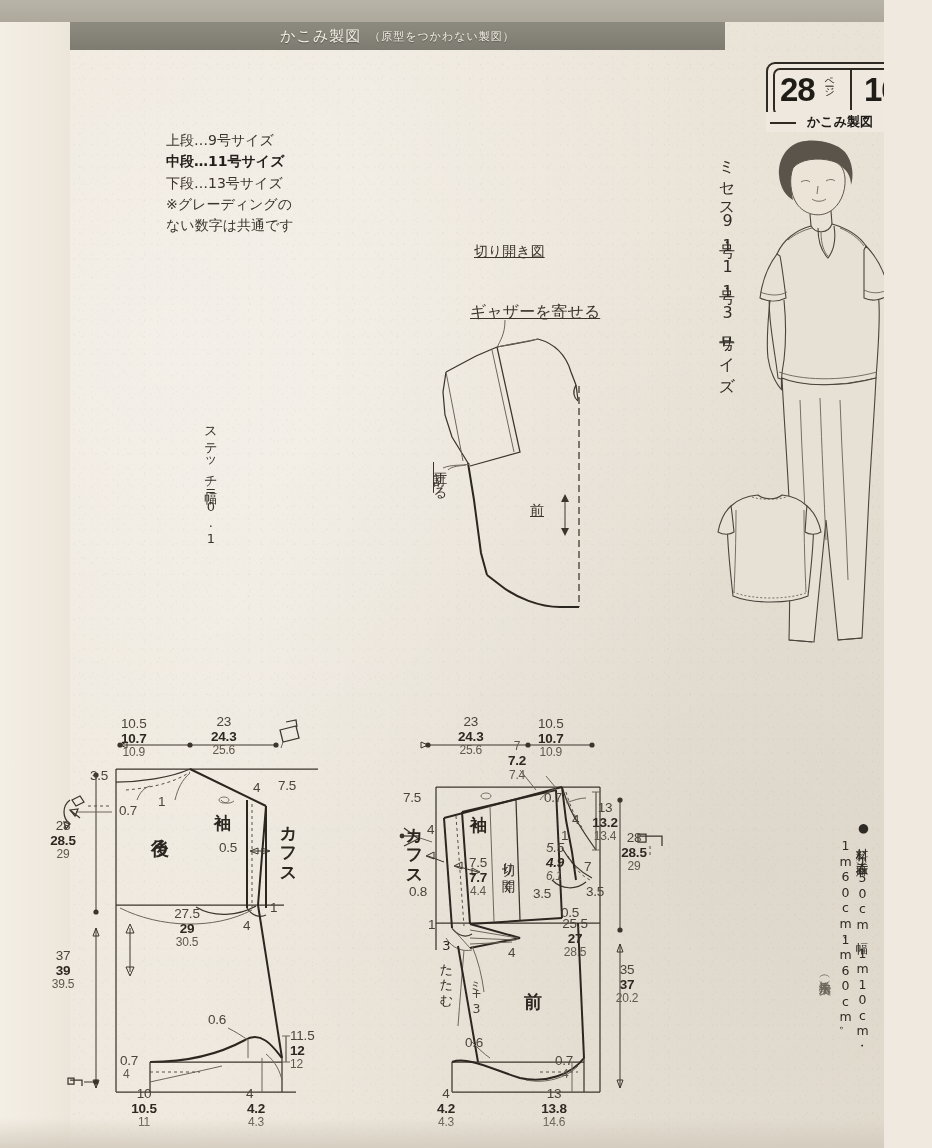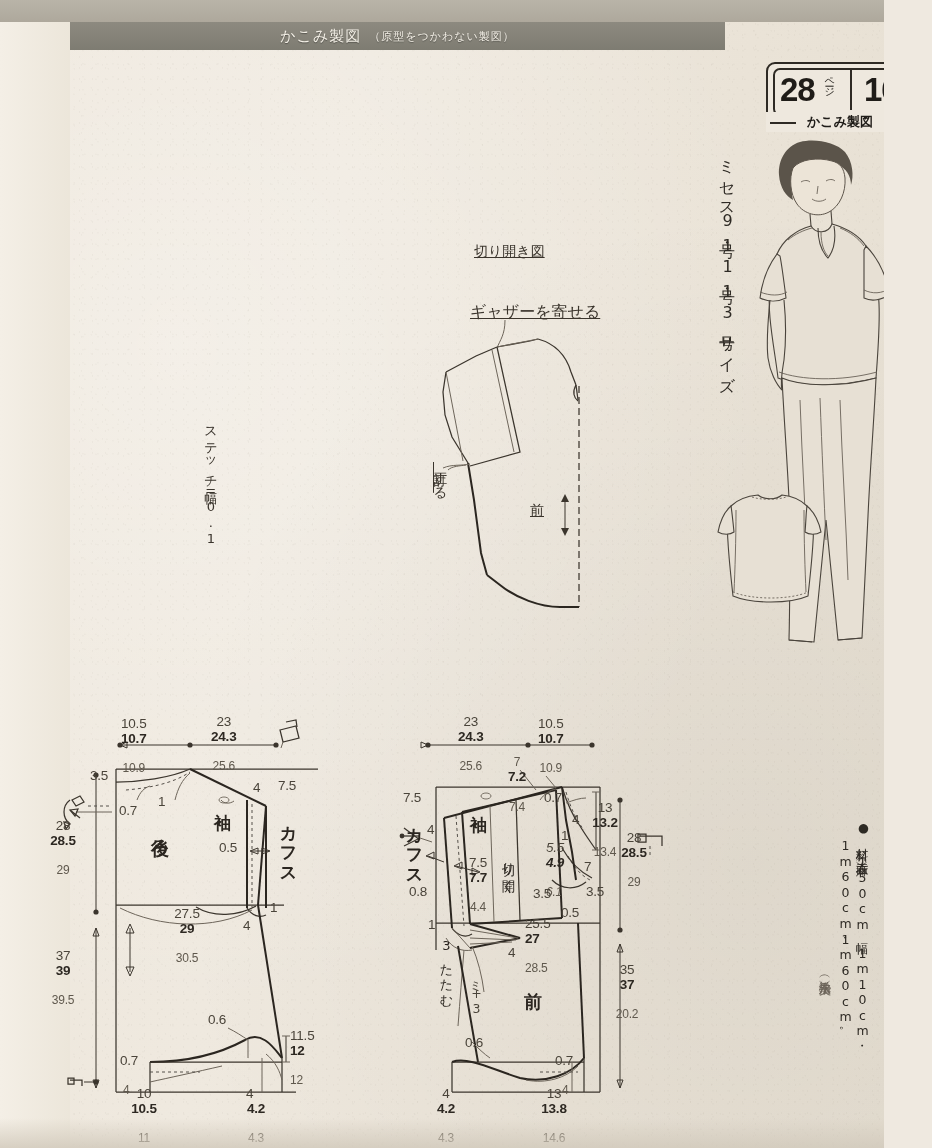--- a/index.html
+++ b/index.html
@@ -50,21 +50,21 @@
     position:absolute;left:0;top:0;width:70px;height:1148px;
     background:linear-gradient(90deg,#f4efe6,#ece6da);
   }
   #bottomshade{
     position:absolute;left:0;bottom:0;width:932px;height:30px;
     background:linear-gradient(0deg,rgba(210,202,188,.85),rgba(210,202,188,0));
   }
   .num{font-size:13.5px;color:#4a443a;line-height:1.12;letter-spacing:-.2px;
        font-family:"Liberation Sans", sans-serif;}
   .num.b{font-weight:bold;color:#2d2822;}
-  .num.s{font-size:12px;color:#5f584d;margin-top:16px;}
+  .num.s{font-size:12px;color:#5f584d;}
   .lbl{font-size:13px;color:#3a342c;font-family:"DejaVu Sans", sans-serif;text-decoration:underline;}
   .abs{position:absolute;}
   .vert{writing-mode:vertical-rl;text-orientation:upright;}
 
   
   #pagebadge{
     position:absolute;left:766px;top:62px;width:148px;height:70px;
   }
   #pagebadge .outer{
     position:absolute;inset:0;border:2px solid #2e2a24;border-radius:9px;
@@ -141,20 +141,27 @@
   <div id="pagebadge">
     <div class="outer"></div>
     <div class="inner"></div>
     <div class="divider"></div>
     <div class="bignum" id="pn-28">28</div>
     <div id="pn-pagelabel">ページ</div>
     <div class="bignum" id="pn-16">16</div>
     <div id="pn-cap">かこみ製図</div>
   </div>
 
+  <div id="legend">
+    <div>上段…9号サイズ</div>
+    <div class="mid">中段…11号サイズ</div>
+    <div>下段…13号サイズ</div>
+    <div>※グレーディングの</div>
+    <div>ない数字は共通です</div>
+  </div>
 
   <div id="misses" class="vert">ミセス9号・11号・13号サイズ</div>
   <div id="stitchw" class="vert">ステッチ幅=0.1</div>
 
   <div id="material">
     <div class="vert" style="position:absolute;left:44px;top:0;height:290px;font-weight:bold;">●</div>
     <div class="vert" style="position:absolute;left:24px;top:18px;height:285px;">材料　表布（麻）150cm幅　1m10cm・1m60cm・1m60cm。</div>
     <div class="vert" style="position:absolute;left:4px;top:150px;height:140px;color:#6b6359;">（松永浩美）</div>
   </div>
 
@@ -560,21 +567,21 @@
     <div class="num">7.5</div>
     <div class="num b">7.7</div>
     <div class="num s">4.4</div>
   </div>
   <div class="abs" style="left:546px;top:840px;width:34px;font-style:italic;">
     <div class="num">5.5</div>
     <div class="num b">4.9</div>
     <div class="num s">6.1</div>
   </div>
   <div class="abs num" style="left:533px;top:886px;">3.5</div>
-  <div class="abs" style="left:525px;top:916px;text-align:left;width:46px;">
+  <div class="abs" style="left:552px;top:916px;text-align:center;width:46px;">
     <div class="num">25.5</div>
     <div class="num b">27</div>
     <div class="num s">28.5</div>
   </div>
   <div class="abs num" style="left:508px;top:945px;">4</div>
   <div class="abs num" style="left:209px;top:1012px;width:0;height:0;overflow:hidden;"></div>
   <div class="abs num" style="left:465px;top:1035px;">0.6</div>
   <div class="abs num" style="left:555px;top:1053px;">0.7</div>
   <div class="abs num s" style="left:562px;top:1068px;">4</div>
   <div class="abs" style="left:428px;top:1086px;text-align:center;width:36px;">

